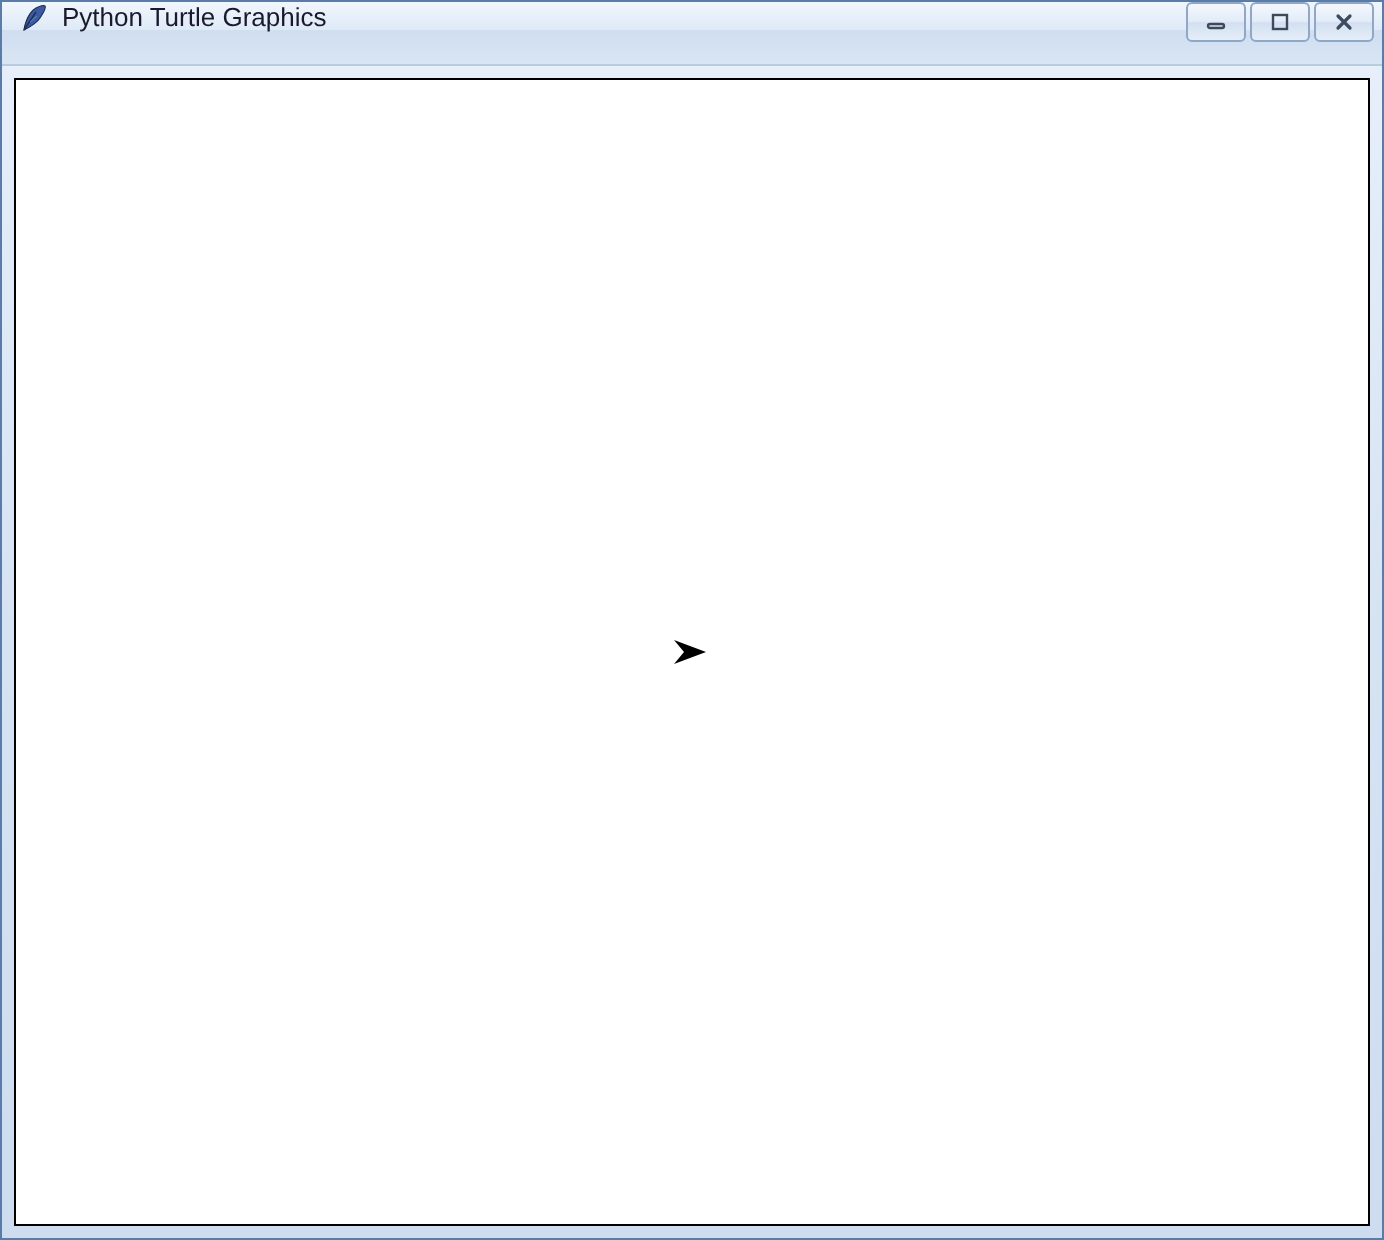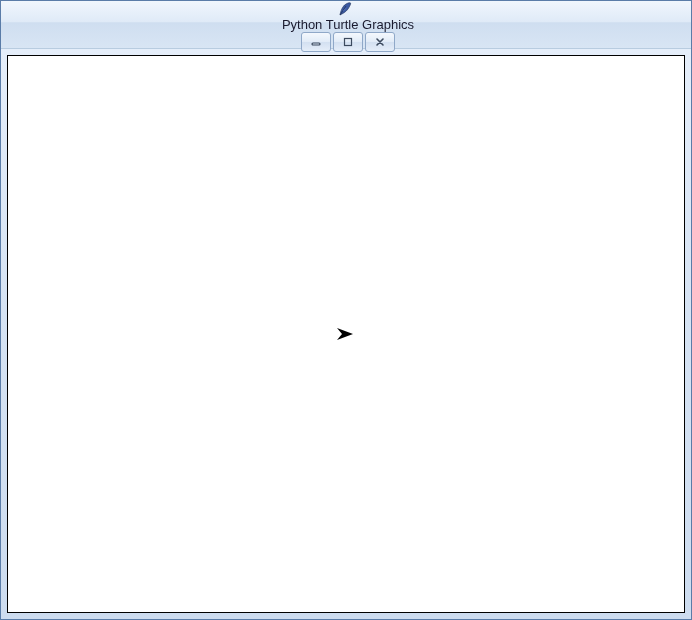--- a/index.html
+++ b/index.html
@@ -16,27 +16,25 @@
     }
     .window {
       width: 100%;
       height: 100%;
       background: linear-gradient(to bottom, #e8f0fb 0%, #d6e3f3 50%, #cddcef 100%);
       border: 1px solid #5a7ca8;
       display: flex;
       flex-direction: column;
     }
     .titlebar {
-      height: 48px;
+      height: 32px;
       display: flex;
-      align-items: center;
       padding: 0 4px 0 8px;
       background: linear-gradient(to bottom, #f0f6fd 0%, #dfeaf7 45%, #cfdef0 46%, #d8e5f4 100%);
       border-bottom: 1px solid #b8cce0;
-      flex-direction: column;
     }
     .titlebar-icon {
       width: 16px;
       height: 16px;
       margin-right: 6px;
       flex-shrink: 0;
     }
     .titlebar-title {
       flex: 1;
       font-size: 13px;

